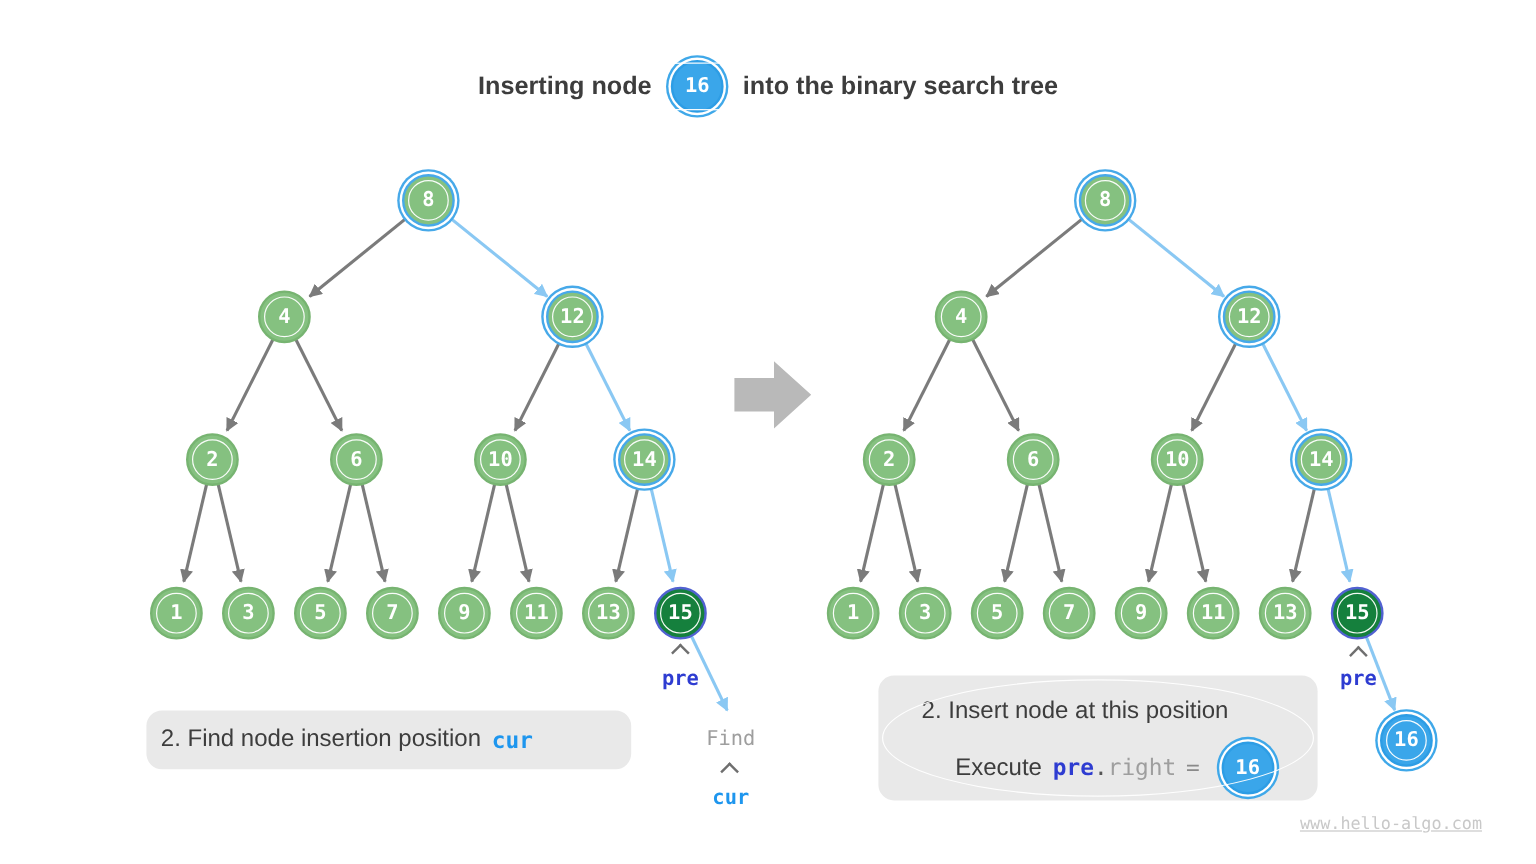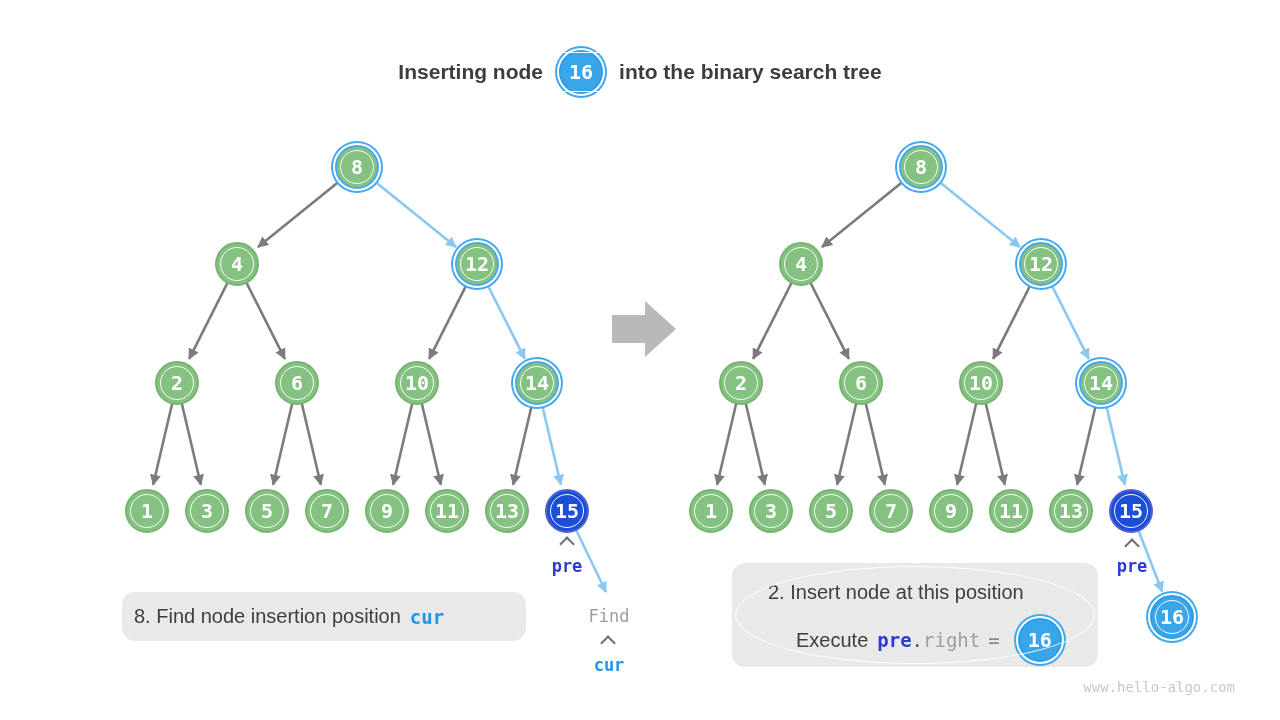--- a/index.html
+++ b/index.html
@@ -9,27 +9,27 @@
   
   .title-row{position:absolute;left:0;right:0;top:49px;height:46px;
              display:flex;align-items:center;justify-content:center;gap:16px;
              font-size:21px;font-weight:bold;color:#3d3d3d;z-index:3;}
 
   
   .node{position:absolute;width:44px;height:44px;border-radius:50%;
         display:flex;align-items:center;justify-content:center;
         box-sizing:border-box;transform:translate(-50%,-50%);
         font-family:"DejaVu Sans Mono",monospace;font-weight:bold;
-        font-size:20px;color:#fff;z-index:2;}
+        font-size:17px;color:#fff;z-index:2;}
   .node::after{content:"";position:absolute;inset:3px;border:1.5px solid rgba(255,255,255,.95);
                border-radius:50%;}
   .node.green{background:#85c180;border:2px solid #77b471;}
   .node.path {background:#85c180;border:2px solid #47a9e9;
               box-shadow:0 0 0 2px #fff,0 0 0 4px #47a9e9;}
-  .node.pre-node{background:#1d4ed8;border:2.5px solid #5161d1;}
+  .node.pre-node{background:#15803d;border:2.5px solid #5161d1;}
   .node.new  {background:#3aa6ea;border:2px solid #2d9de5;
               box-shadow:0 0 0 2px #fff,0 0 0 4px #3fa8e9;}
   .node.inline{position:static;transform:none;display:inline-flex;flex:0 0 auto;}
 
   
   .edge-layer{position:absolute;left:0;top:0;z-index:1;}
 
   
   .dlabel{position:absolute;transform:translate(-50%,-50%);
           font-family:"DejaVu Sans Mono",monospace;font-size:17px;z-index:3;white-space:nowrap;}
@@ -48,21 +48,21 @@
   .cap2-line2{padding-left:64px;margin-top:12px;display:flex;align-items:center;height:48px;}
   .code{font-family:"DejaVu Sans Mono",monospace;font-weight:bold;font-size:19px;}
   .code.cur{color:#1e96ee;margin-left:9px;}
   .code.pre{color:#2e3cd1;margin-left:9px;}
   .code.dot{color:#555;font-weight:normal;}
   .code.right{color:#9e9e9e;font-weight:normal;}
   .code.eq{color:#8a8a8a;font-weight:normal;margin:0 2px 0 8px;}
   .cap2-node{margin-left:16px;}
 
   .watermark{position:absolute;right:45px;top:679px;
-             font-family:"DejaVu Sans Mono",monospace;font-size:14px;color:#c8c8c8;z-index:3;}
+             font-family:"DejaVu Sans Mono",monospace;font-size:14px;color:#c8c8c8;z-index:3;text-decoration:underline;}
 </style>
 </head>
 <body>
 
 <div class="canvas">
 
   <div class="title-row">
     <span>Inserting node</span>
     <span class="node inline new">16</span>
     <span>into the binary search tree</span>
@@ -145,21 +145,21 @@
       <div class="dlabel" style="left: 567px; top: 566px; color: rgb(46, 60, 209); font-weight: bold;">pre</div>
       <div class="dlabel" style="left: 609px; top: 616px; color: rgb(158, 158, 158); font-weight: normal;">Find</div>
       <div class="dlabel" style="left: 609px; top: 665px; color: rgb(30, 150, 238); font-weight: bold;">cur</div>
       <div class="dlabel" style="left: 1132px; top: 566px; color: rgb(46, 60, 209); font-weight: bold;">pre</div>
       <div class="caret" style="left: 567px; top: 544px; border-color: rgb(111, 111, 111);"></div>
       <div class="caret" style="left: 608px; top: 643px; border-color: rgb(111, 111, 111);"></div>
       <div class="caret" style="left: 1132px; top: 546px; border-color: rgb(111, 111, 111);"></div>
     </div>
 
   <div class="caption caption1">
-    <span>8. Find node insertion position</span>
+    <span>2. Find node insertion position</span>
     <span class="code cur">cur</span>
   </div>
 
   <div class="caption caption2">
     <div class="cap2-line1">2. Insert node at this position</div>
     <div class="cap2-line2">
       <span>Execute</span>
       <span class="code pre">pre</span>
       <span class="code dot">.</span>
       <span class="code right">right</span>

